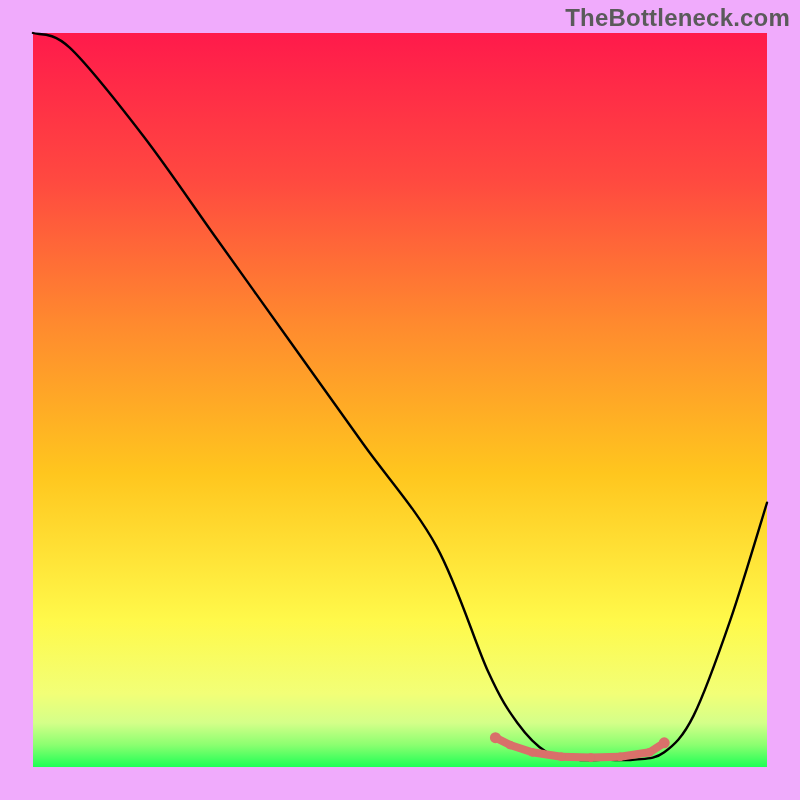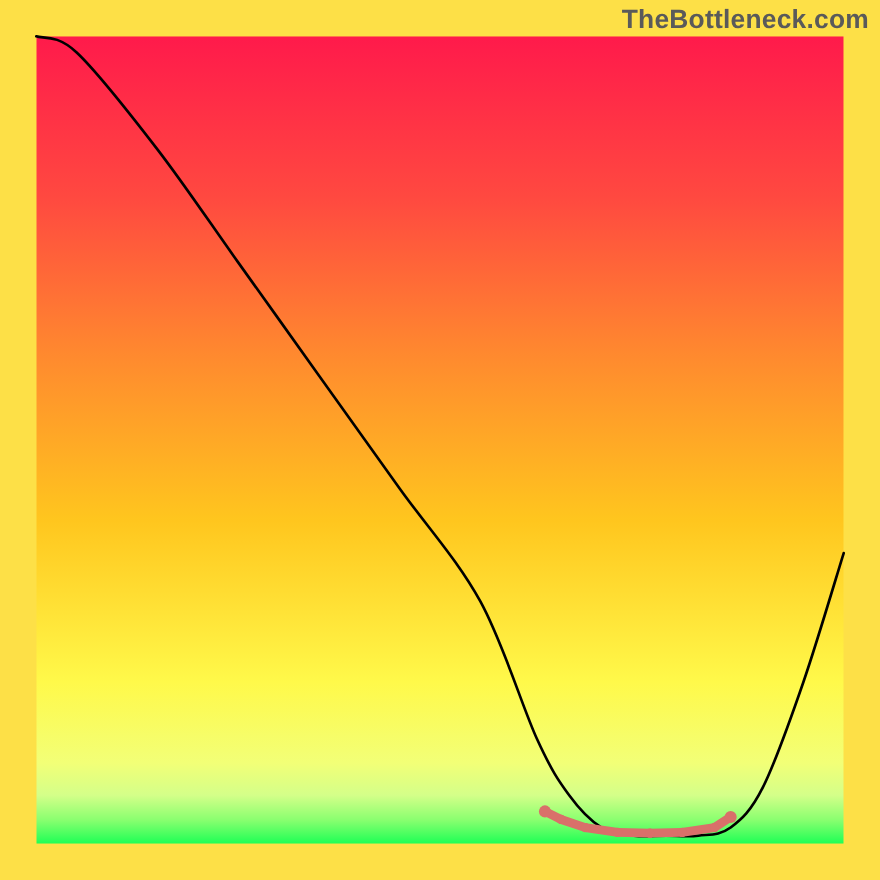--- a/index.html
+++ b/index.html
@@ -1,21 +1,21 @@
 <!DOCTYPE html>
 <html><head>
 <meta charset="utf-8">
 <style>
   * { margin: 0; padding: 0; box-sizing: border-box; }
   html, body { width: 800px; height: 800px; overflow: hidden; background: #000; }
   .container {
     position: relative;
     width: 800px;
     height: 800px;
-    background: #fde047;
+    background: #f0abfc;
   }
   .watermark {
     position: absolute;
     top: 4px;
     right: 10px;
     font-family: Arial, Helvetica, sans-serif;
     font-size: 24px;
     font-weight: 600;
     color: #5a5a5a;
     letter-spacing: 0.2px;

